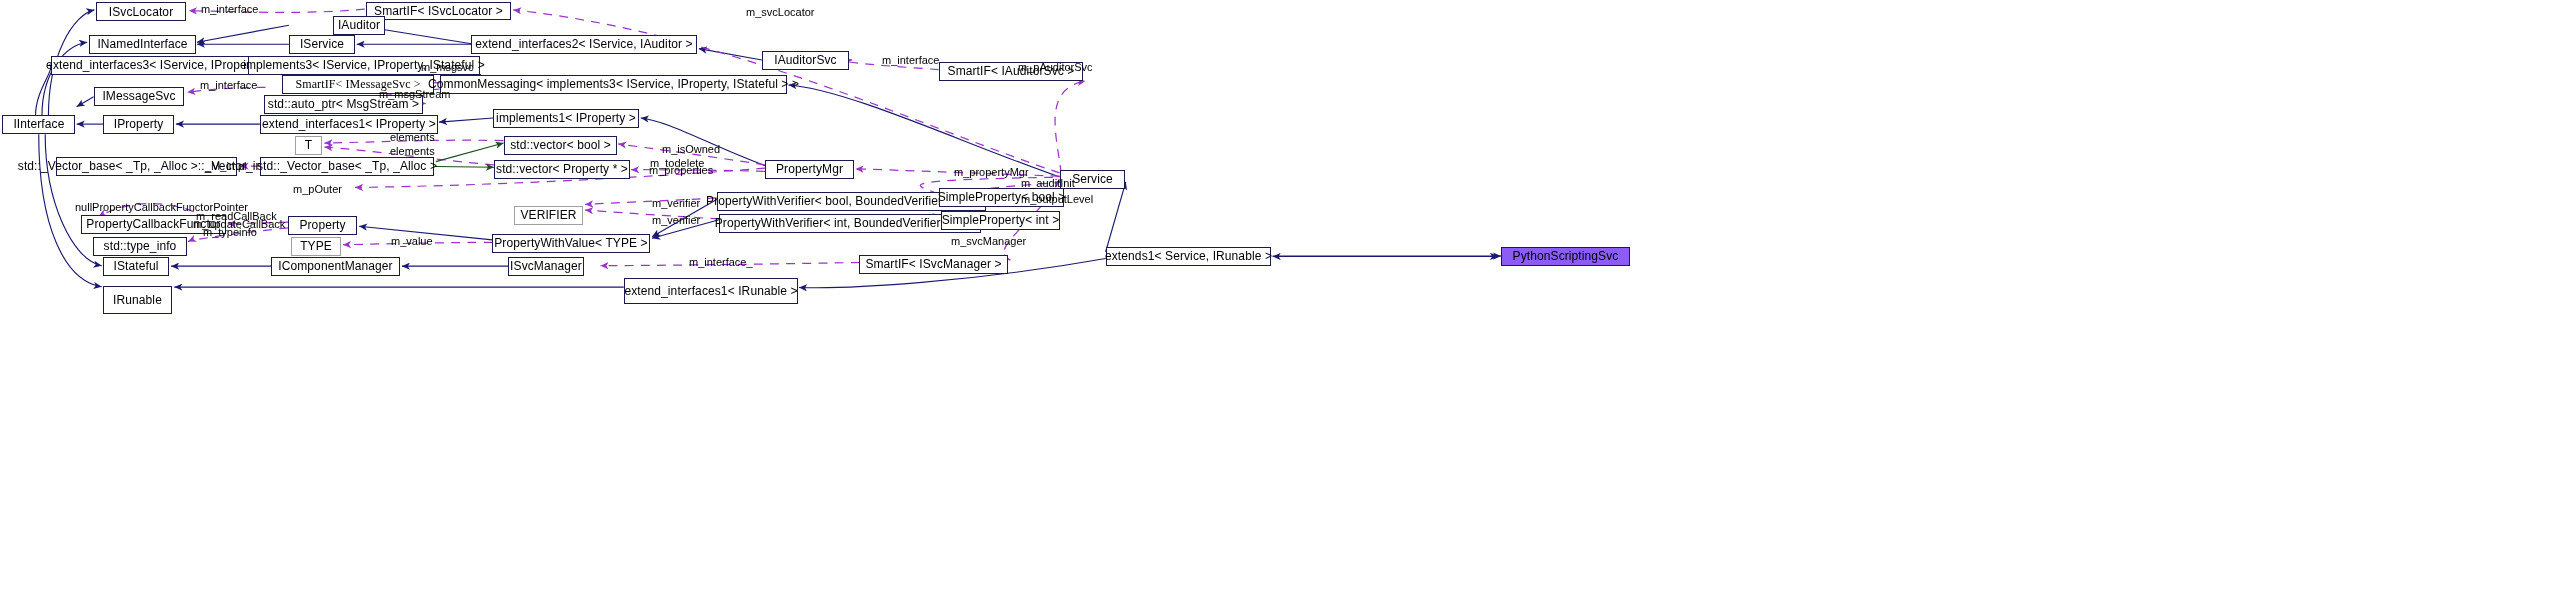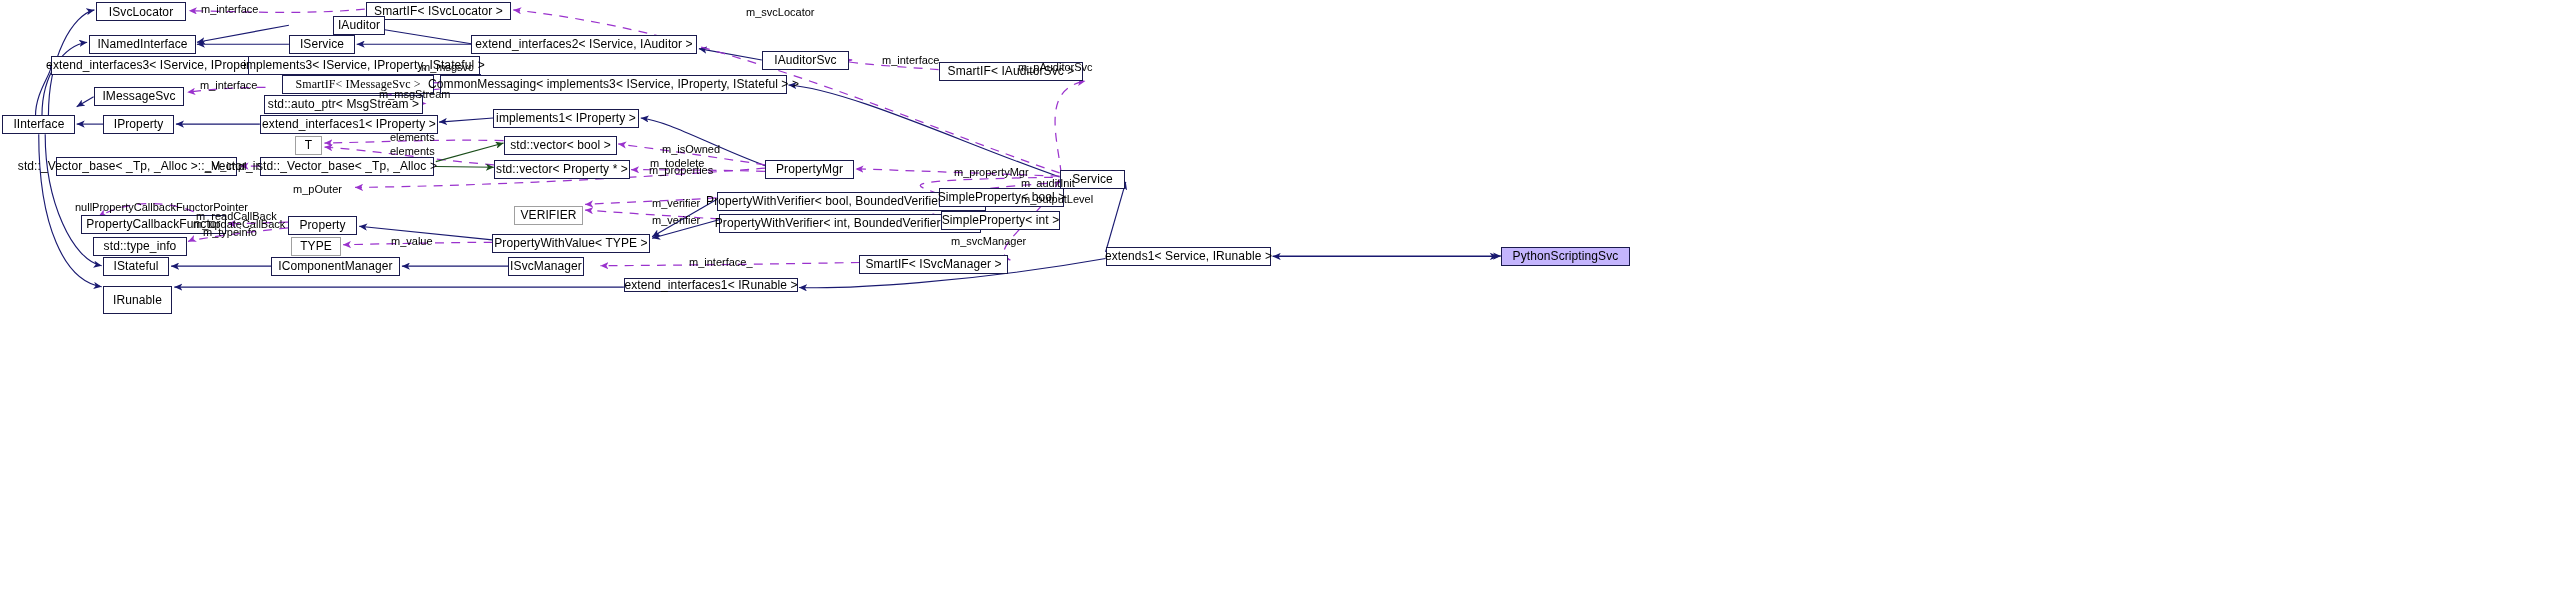--- a/index.html
+++ b/index.html
@@ -35,21 +35,21 @@
     justify-content: center;
     white-space: nowrap;
     padding: 0 5.6px;
     letter-spacing: 0.1px;
   }
   .node.tpl {
     border: 0.8px solid #a0a0a0;
   }
   .node.target {
     border: 0.8px solid #1a1a4d;
-    background: #c4b5fd;
+    background: #8b5cf6;
     font-weight: normal;
   }
   .edge-label {
     position: absolute;
     font-size: 11px;
     color: #000000;
     white-space: nowrap;
     font-family: Liberation Sans, sans-serif;
     line-height: 1;
   }
@@ -213,21 +213,21 @@
       <div class="node" style="left: 492px; top: 234px; width: 158px; height: 18.6px;">PropertyWithValue&lt; TYPE &gt;</div>
       <div class="node" style="left: 93px; top: 237px; width: 94px; height: 18.6px;">std::type_info</div>
       <div class="node tpl" style="left: 291px; top: 237px; width: 50px; height: 18.6px;">TYPE</div>
       <div class="node" style="left: 103px; top: 257px; width: 66px; height: 18.6px;">IStateful</div>
       <div class="node" style="left: 271px; top: 257px; width: 129px; height: 18.6px;">IComponentManager</div>
       <div class="node" style="left: 508px; top: 257px; width: 76px; height: 18.6px;">ISvcManager</div>
       <div class="node" style="left: 859px; top: 255px; width: 149px; height: 18.6px;">SmartIF&lt; ISvcManager &gt;</div>
       <div class="node" style="left: 1106px; top: 247px; width: 165px; height: 18.6px;">extends1&lt; Service, IRunable &gt;</div>
       <div class="node target" style="left: 1501px; top: 247px; width: 129px; height: 18.6px;">PythonScriptingSvc</div>
       <div class="node" style="left: 103px; top: 286px; width: 69px; height: 28px;">IRunable</div>
-      <div class="node" style="left: 624px; top: 278px; width: 174px; height: 14px;">extend_interfaces1&lt; IRunable &gt;</div>
+      <div class="node" style="left: 624px; top: 278px; width: 174px; height: 26px;">extend_interfaces1&lt; IRunable &gt;</div>
     </div>
 
   <div id="label-layer">
       <div class="edge-label" style="left: 201px; top: 4px;">m_interface</div>
       <div class="edge-label" style="left: 746px; top: 6.5px;">m_svcLocator</div>
       <div class="edge-label" style="left: 882px; top: 55px;">m_interface</div>
       <div class="edge-label" style="left: 1018px; top: 62px;">m_pAuditorSvc</div>
       <div class="edge-label" style="left: 200px; top: 80px;">m_interface</div>
       <div class="edge-label" style="left: 385px; top: 62px; margin-left: 36px;">m_msgsvc</div>
       <div class="edge-label" style="left: 379px; top: 89px;">m_msgStream</div>

